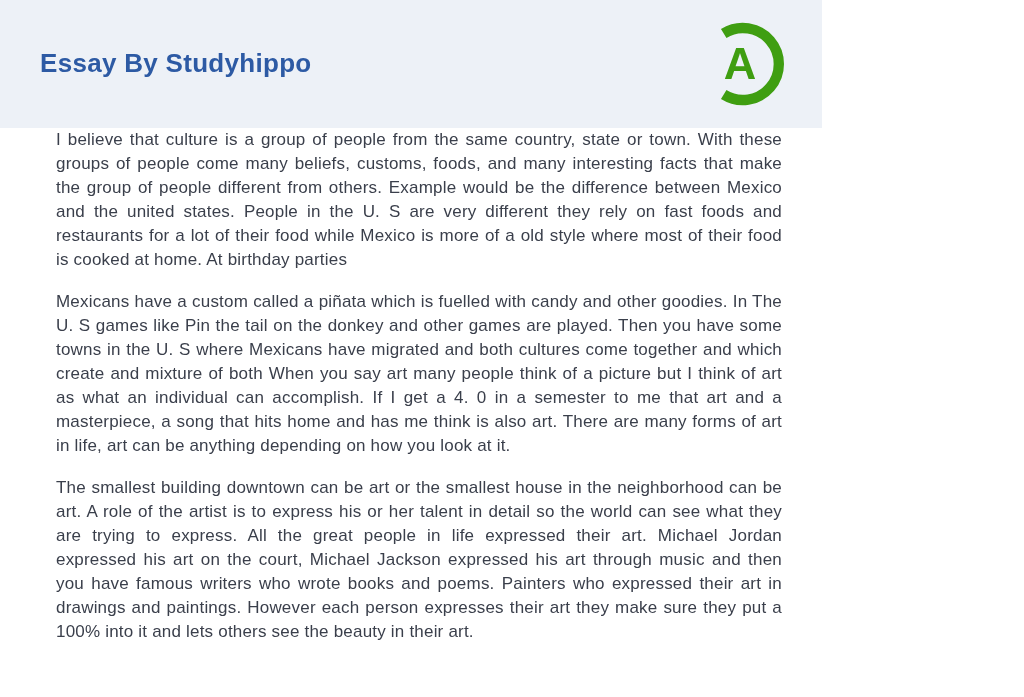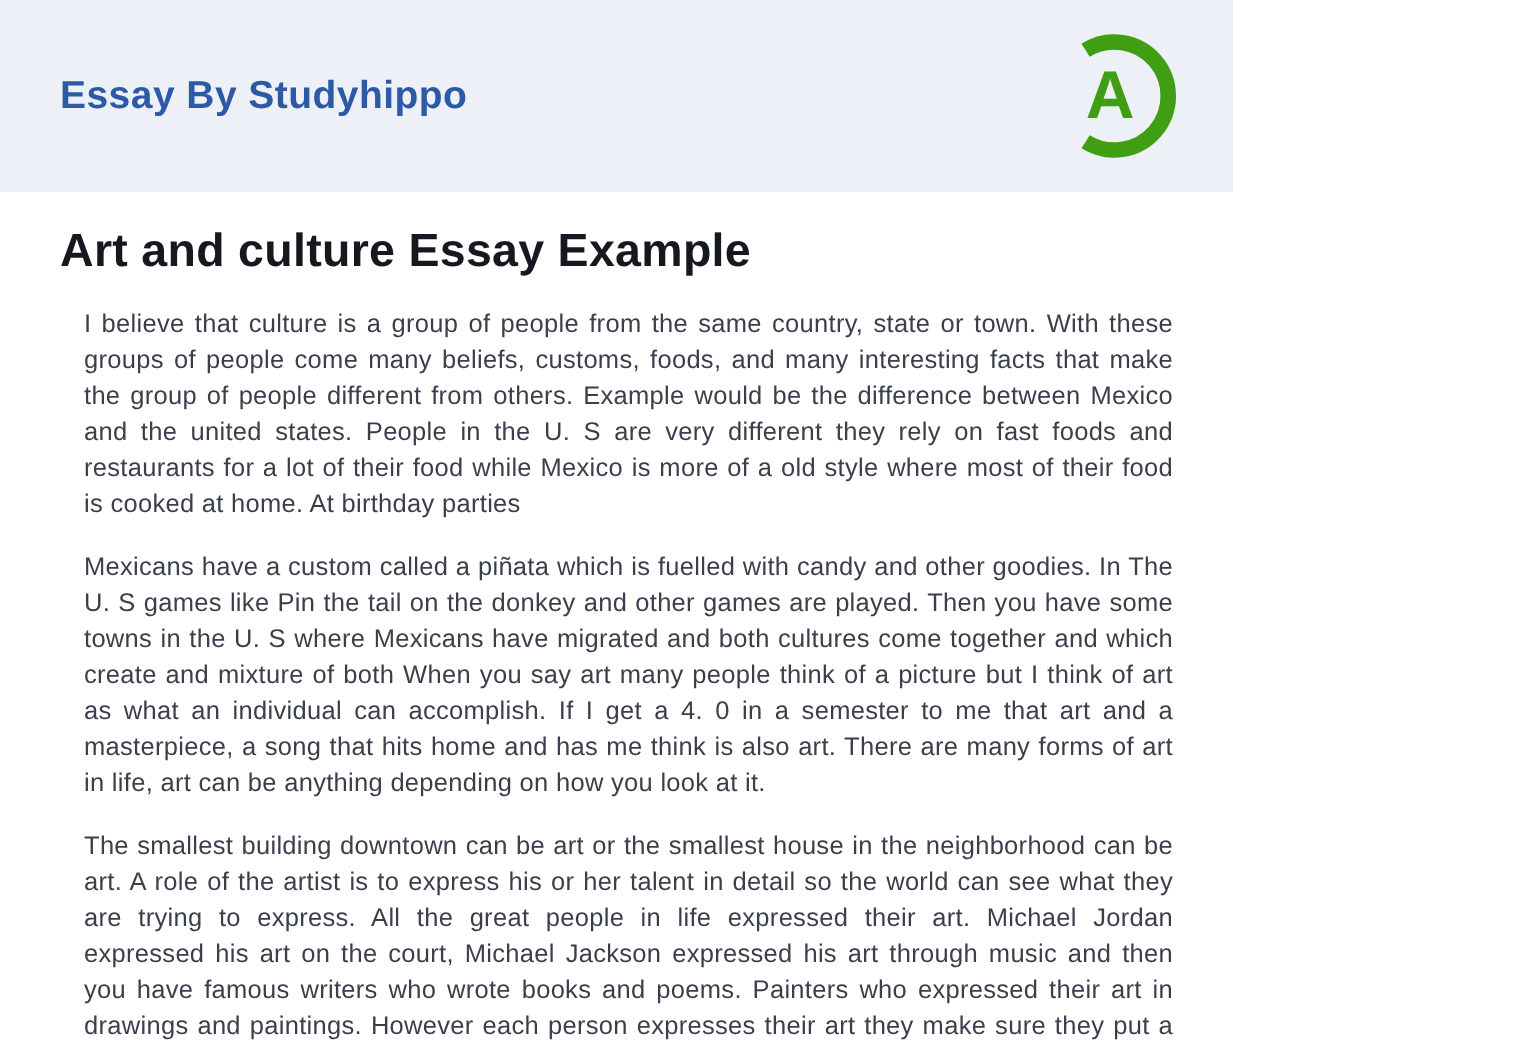--- a/index.html
+++ b/index.html
@@ -88,21 +88,20 @@
 
     <div class="logo">
       <svg viewBox="0 0 100 100" xmlns="http://www.w3.org/2000/svg">
         <path d="M 30.8 16.1 A 40 40 0 1 1 30.8 83.9" fill="none" stroke="#3f9e11" stroke-width="11.5" stroke-linecap="butt"></path>
         <text x="49" y="66.5" font-family="Liberation Sans, sans-serif" font-size="50" font-weight="600" fill="#3f9e11" text-anchor="middle">A</text>
       </svg>
     </div>
   </header>
 
   <main>
-    <h1 class="essay-title">Art and culture Essay Example</h1>
 
     <p class="essay-paragraph">I believe that culture is a group of people from the same country, state or town. With these groups of people come many beliefs, customs, foods, and many interesting facts that make the group of people different from others. Example would be the difference between Mexico and the united states. People in the U. S are very different they rely on fast foods and restaurants for a lot of their food while Mexico is more of a old style where most of their food is cooked at home. At birthday parties</p>
 
     <p class="essay-paragraph">Mexicans have a custom called a piñata which is fuelled with candy and other goodies. In The U. S games like Pin the tail on the donkey and other games are played. Then you have some towns in the U. S where Mexicans have migrated and both cultures come together and which create and mixture of both When you say art many people think of a picture but I think of art as what an individual can accomplish. If I get a 4. 0 in a semester to me that art and a masterpiece, a song that hits home and has me think is also art. There are many forms of art in life, art can be anything depending on how you look at it.</p>
 
     <p class="essay-paragraph">The smallest building downtown can be art or the smallest house in the neighborhood can be art. A role of the artist is to express his or her talent in detail so the world can see what they are trying to express. All the great people in life expressed their art. Michael Jordan expressed his art on the court, Michael Jackson expressed his art through music and then you have famous writers who wrote books and poems. Painters who expressed their art in drawings and paintings. However each person expresses their art they make sure they put a 100% into it and lets others see the beauty in their art.</p>
   </main>
 
 </div>
 

